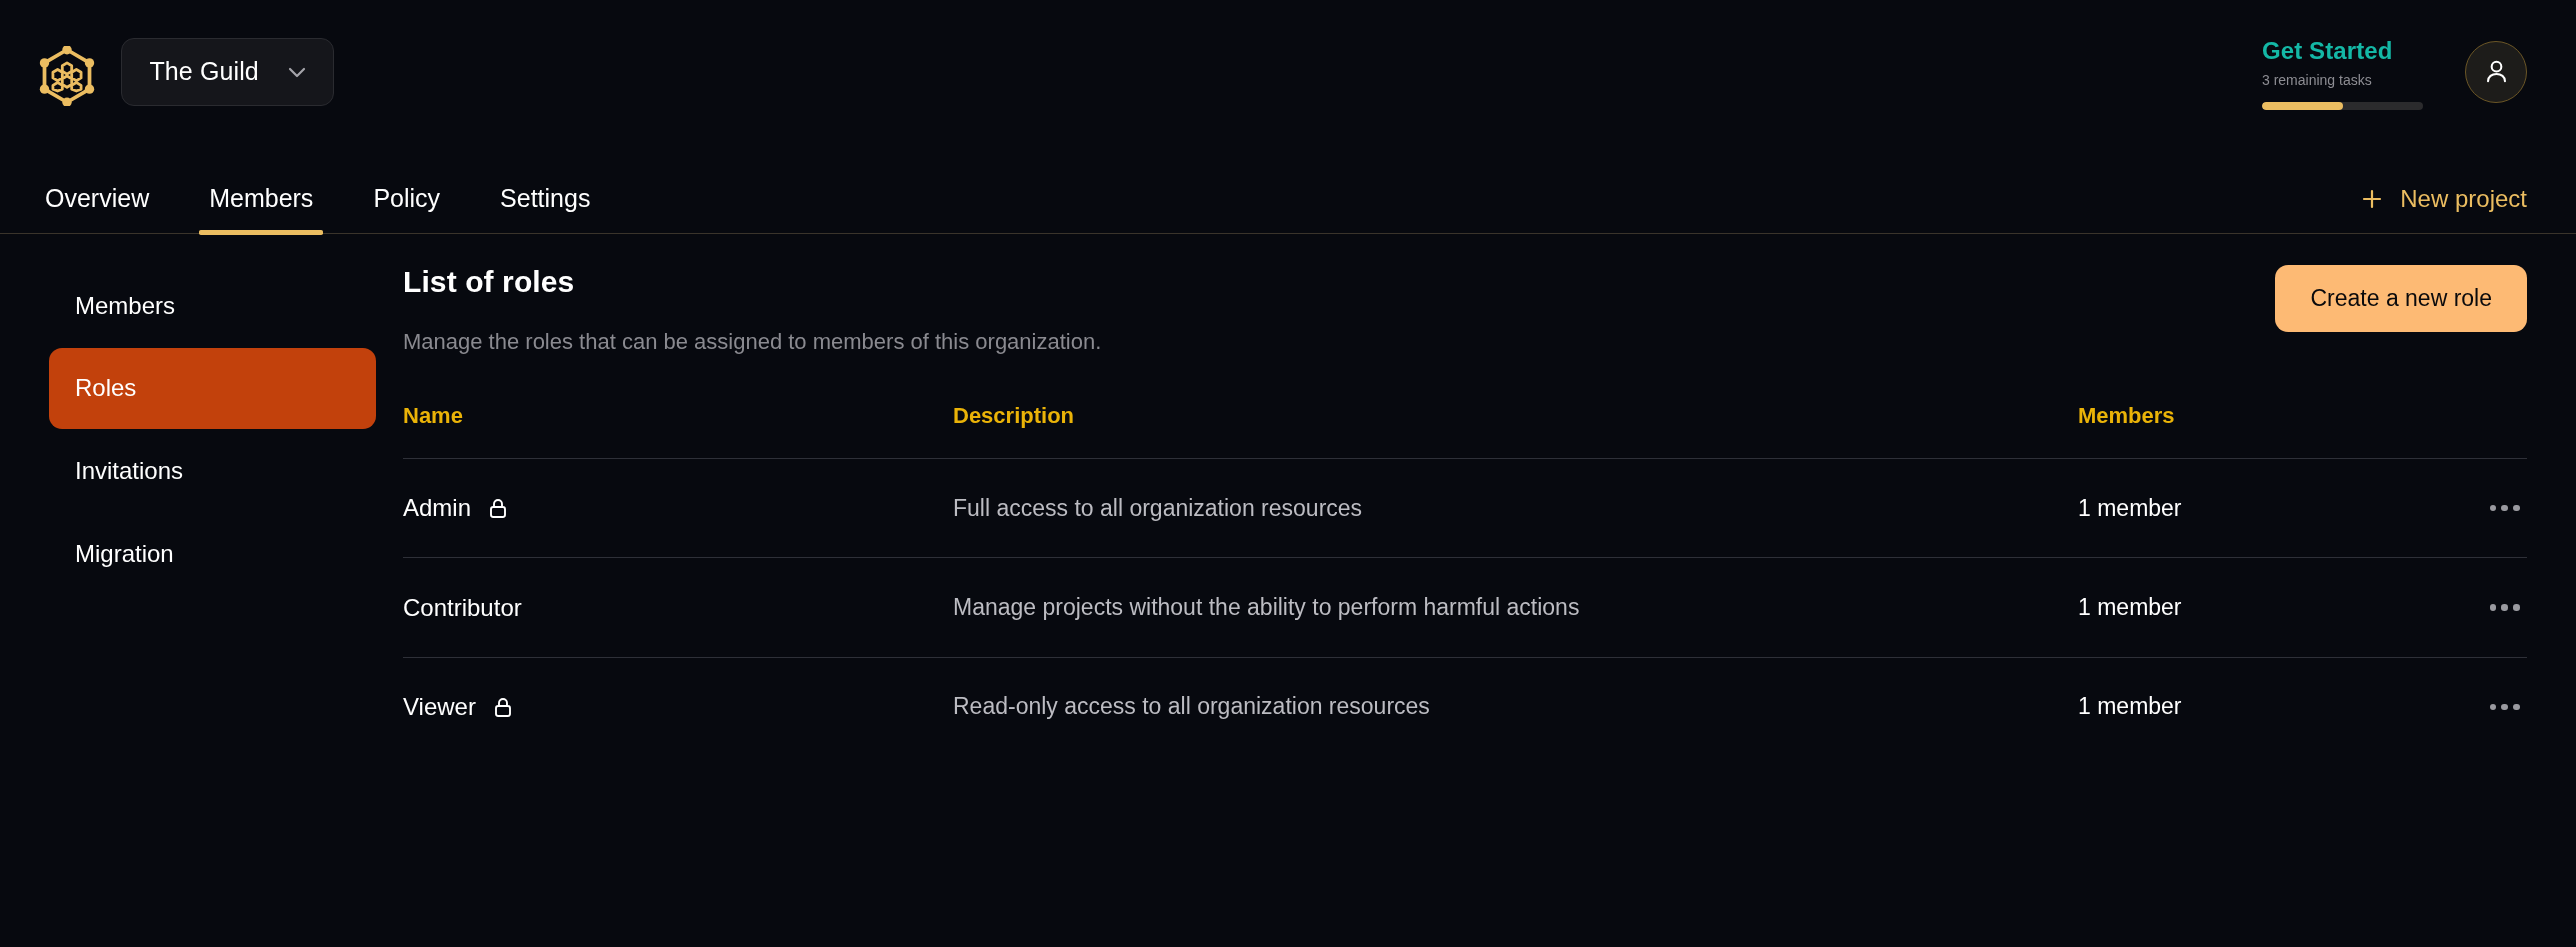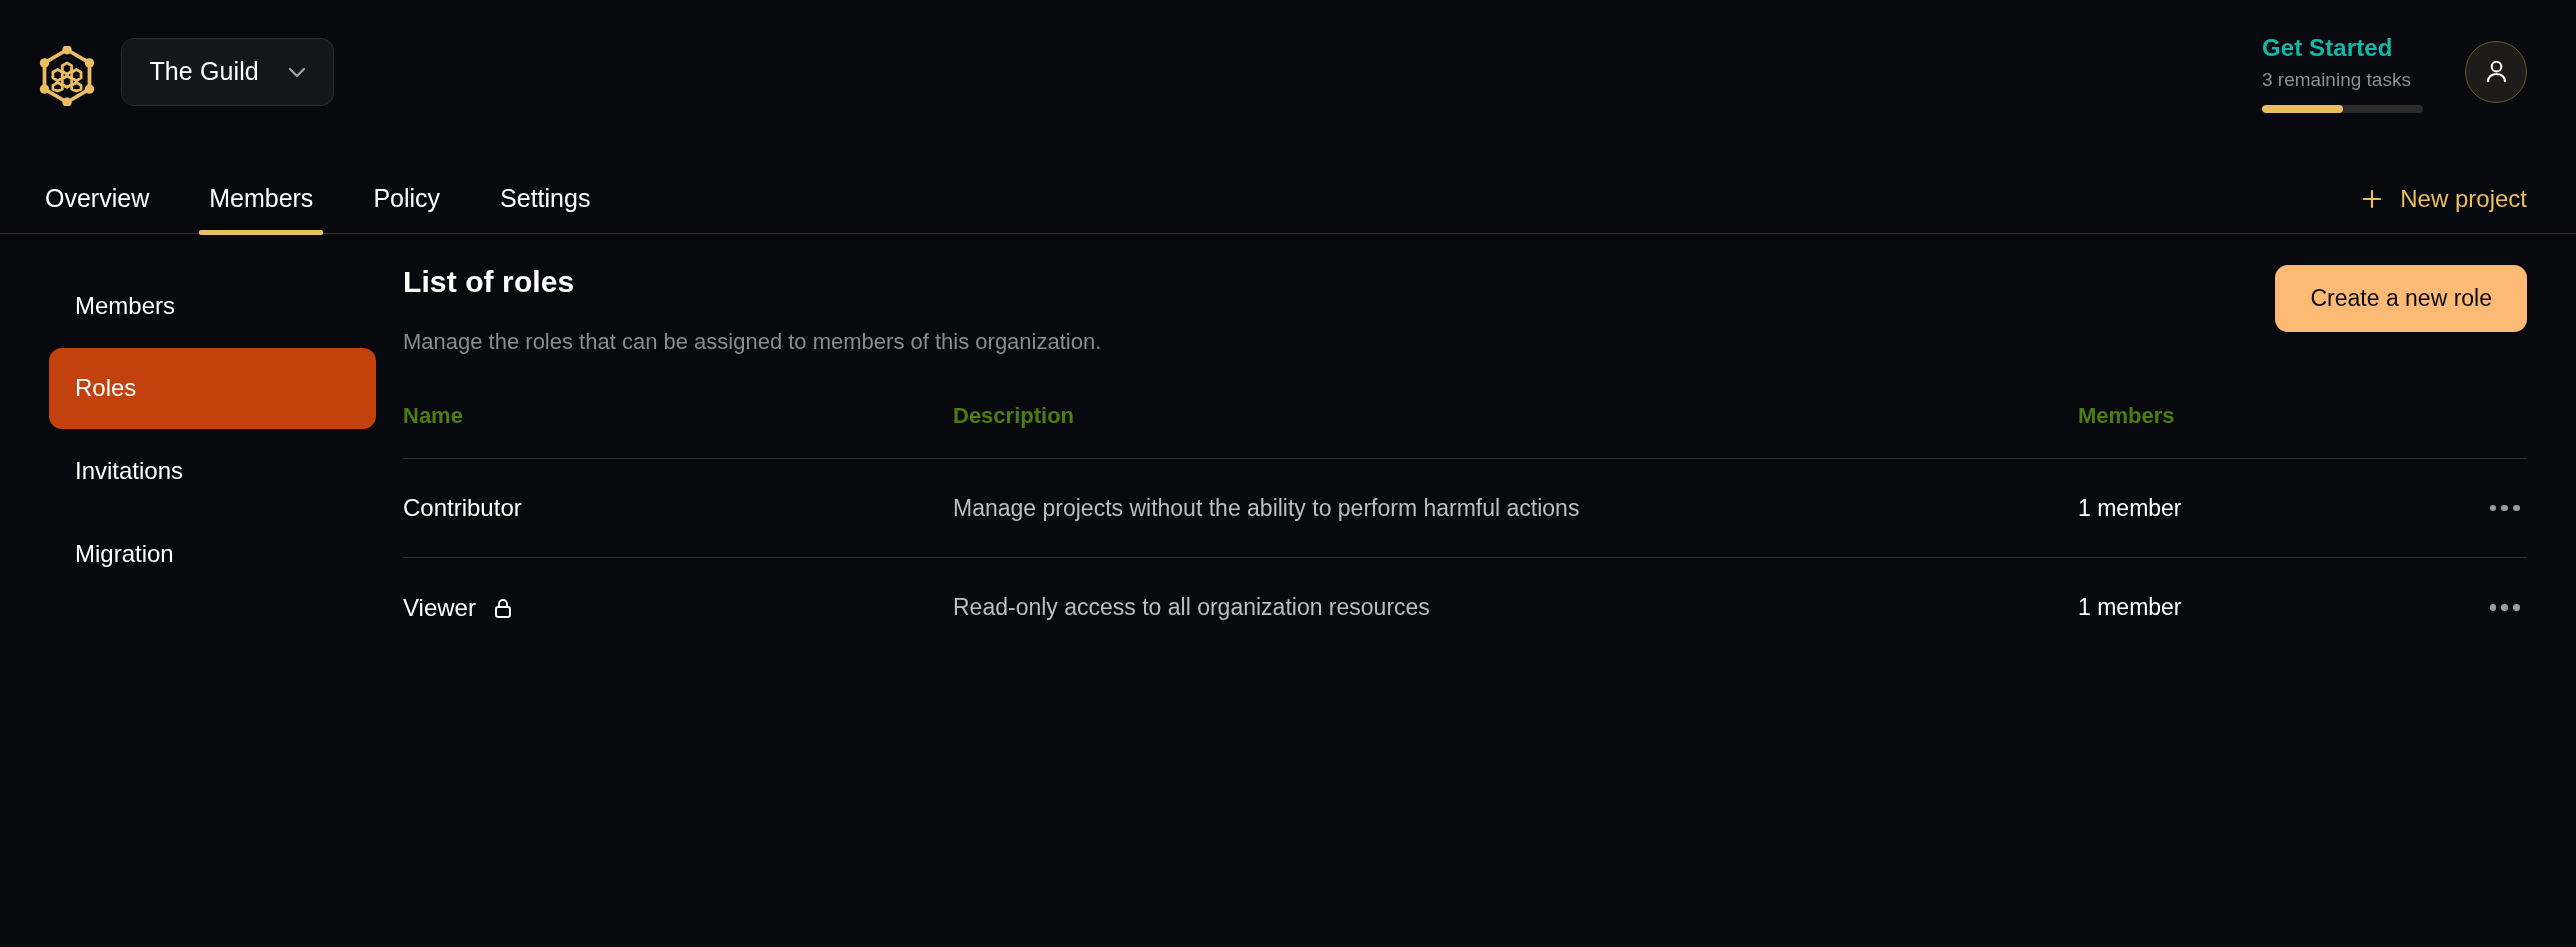--- a/index.html
+++ b/index.html
@@ -57,21 +57,21 @@
   .getstarted { text-align: left; padding-top: 3.7px; }
   .getstarted-title {
     color: #14b8a6;
     font-size: 24px;
     font-weight: 700;
     letter-spacing: 0.1px;
     line-height: 1.18;
   }
   .getstarted-sub {
     color: #8d8d93;
-    font-size: 19px;
+    font-size: 14px;
     margin-top: 6.4px;
     line-height: 1.2;
   }
   .progress-track {
     margin-top: 13px;
     width: 161px;
     height: 8.2px;
     background: #2b2b2d;
     border-radius: 5.5px;
     overflow: hidden;
@@ -189,21 +189,21 @@
     cursor: pointer;
     font-family: inherit;
     white-space: nowrap;
   }
 
   
   .roles-table { width: 100%; border-collapse: collapse; table-layout: fixed; }
 
   .roles-table th {
     text-align: left;
-    color: #4d7c0f;
+    color: #eab308;
     font-size: 22px;
     font-weight: 700;
     padding: 0 0 29px 0;
     border-bottom: 0.9px solid #2e3038;
   }
   .col-name { width: 550px; }
   .col-desc { width: auto; }
   .col-members { width: 348px; }
   .col-actions { width: 101px; }
 
@@ -359,20 +359,42 @@
       <thead>
         <tr>
           <th>Name</th>
           <th>Description</th>
           <th>Members</th>
           <th></th>
         </tr>
       </thead>
       <tbody>
 
+        <tr>
+          <td>
+            <div class="role-name">
+              <span>Admin</span>
+              <span>
+                <svg class="lock-icon" viewBox="0 0 24 24" fill="none" xmlns="http://www.w3.org/2000/svg">
+                  <rect x="5" y="11" width="14" height="10" rx="2.2" stroke="#ffffff" stroke-width="1.9"></rect>
+                  <path d="M8 11 V8 a4 4 0 0 1 8 0 v3" stroke="#ffffff" stroke-width="1.9" stroke-linecap="round"></path>
+                </svg>
+              </span>
+            </div>
+          </td>
+          <td class="role-desc">Full access to all organization resources</td>
+          <td class="role-members">1 member</td>
+          <td class="actions-cell">
+            <span class="kebab">
+                <span></span>
+                <span></span>
+                <span></span>
+              </span>
+          </td>
+        </tr>
 
         <tr>
           <td>
             <div class="role-name">
               <span>Contributor</span>
             </div>
           </td>
           <td class="role-desc">Manage projects without the ability to perform harmful actions</td>
           <td class="role-members">1 member</td>
           <td class="actions-cell">

